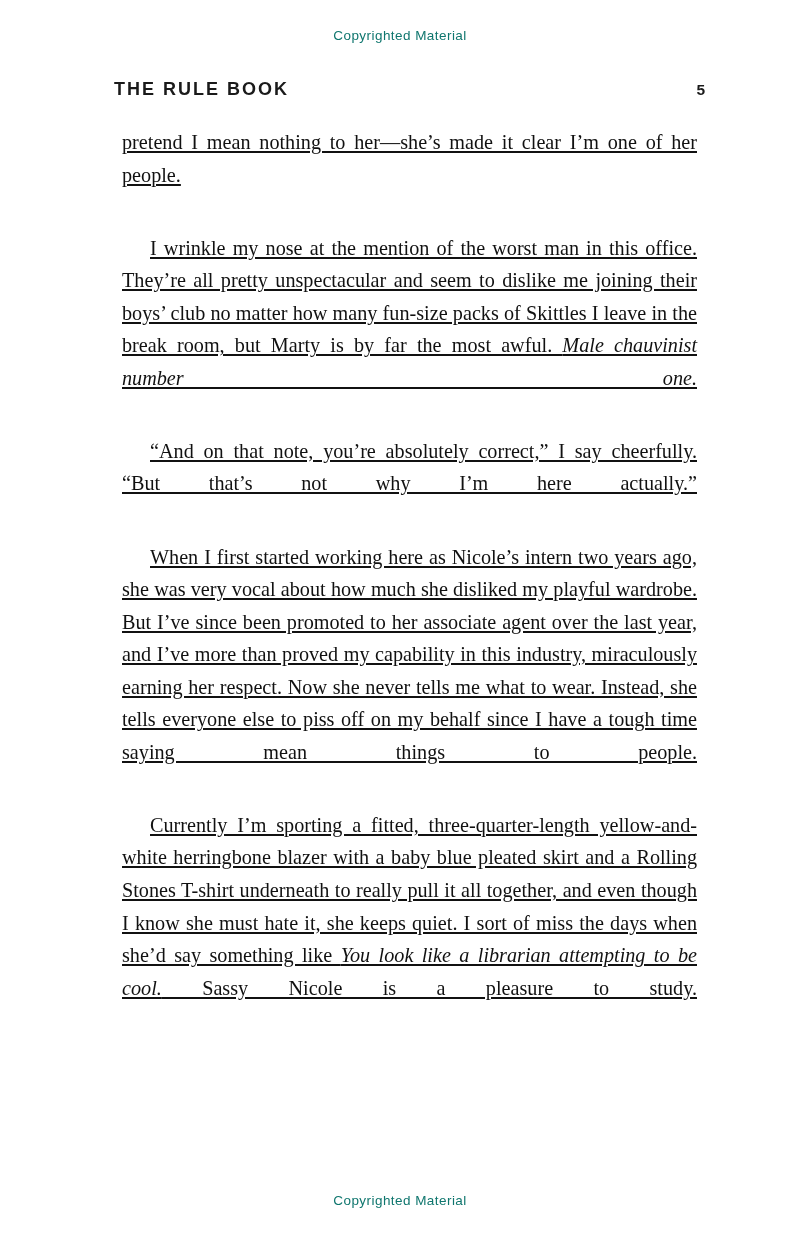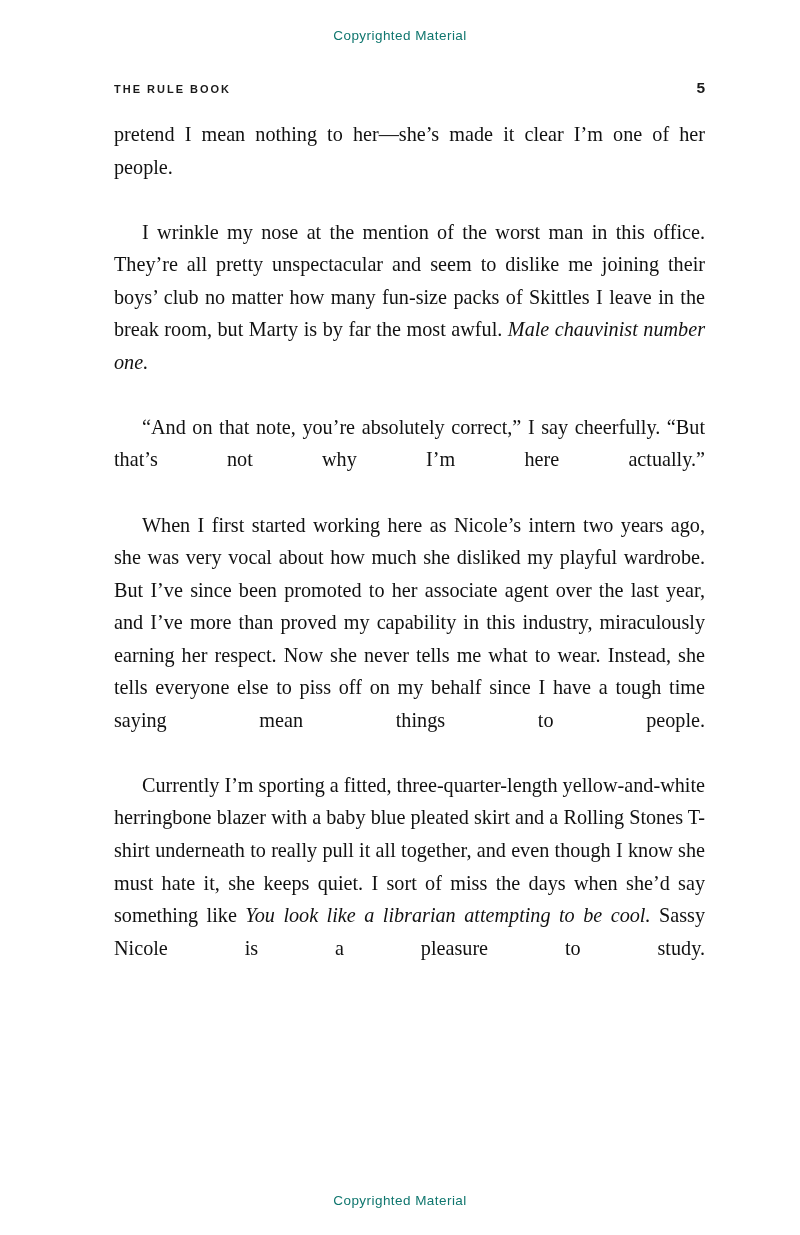--- a/index.html
+++ b/index.html
@@ -44,21 +44,21 @@
     position: absolute;
     left: 114px;
     top: 79px;
     width: 591px;
     display: flex;
     align-items: baseline;
     justify-content: space-between;
     font-family: "Liberation Sans", "DejaVu Sans", sans-serif;
   }
   .running-head-title {
-    font-size: 11px;
+    font-size: 18px;
     font-weight: bold;
     letter-spacing: 2.0px;
     color: #1a1a1a;
     white-space: nowrap;
   }
   .running-head-folio {
     font-size: 15.5px;
     font-weight: bold;
     color: #1a1a1a;
   }
@@ -71,22 +71,23 @@
     width: 591px;
     font-size: 20.2px;
     line-height: 32.55px;
     text-align: justify;
     text-justify: inter-word;
     -webkit-hyphens: none;
     hyphens: none;
     color: #111111;
   }
   .textblock p {
-    margin: 0;
+    margin: 8px;
     text-indent: 0;
+    text-decoration: underline;
   }
   .textblock p.indent {
     text-indent: 28px;
   }
   
   .textblock p::after {
     content: "";
     display: inline-block;
     width: 100%;
   }

